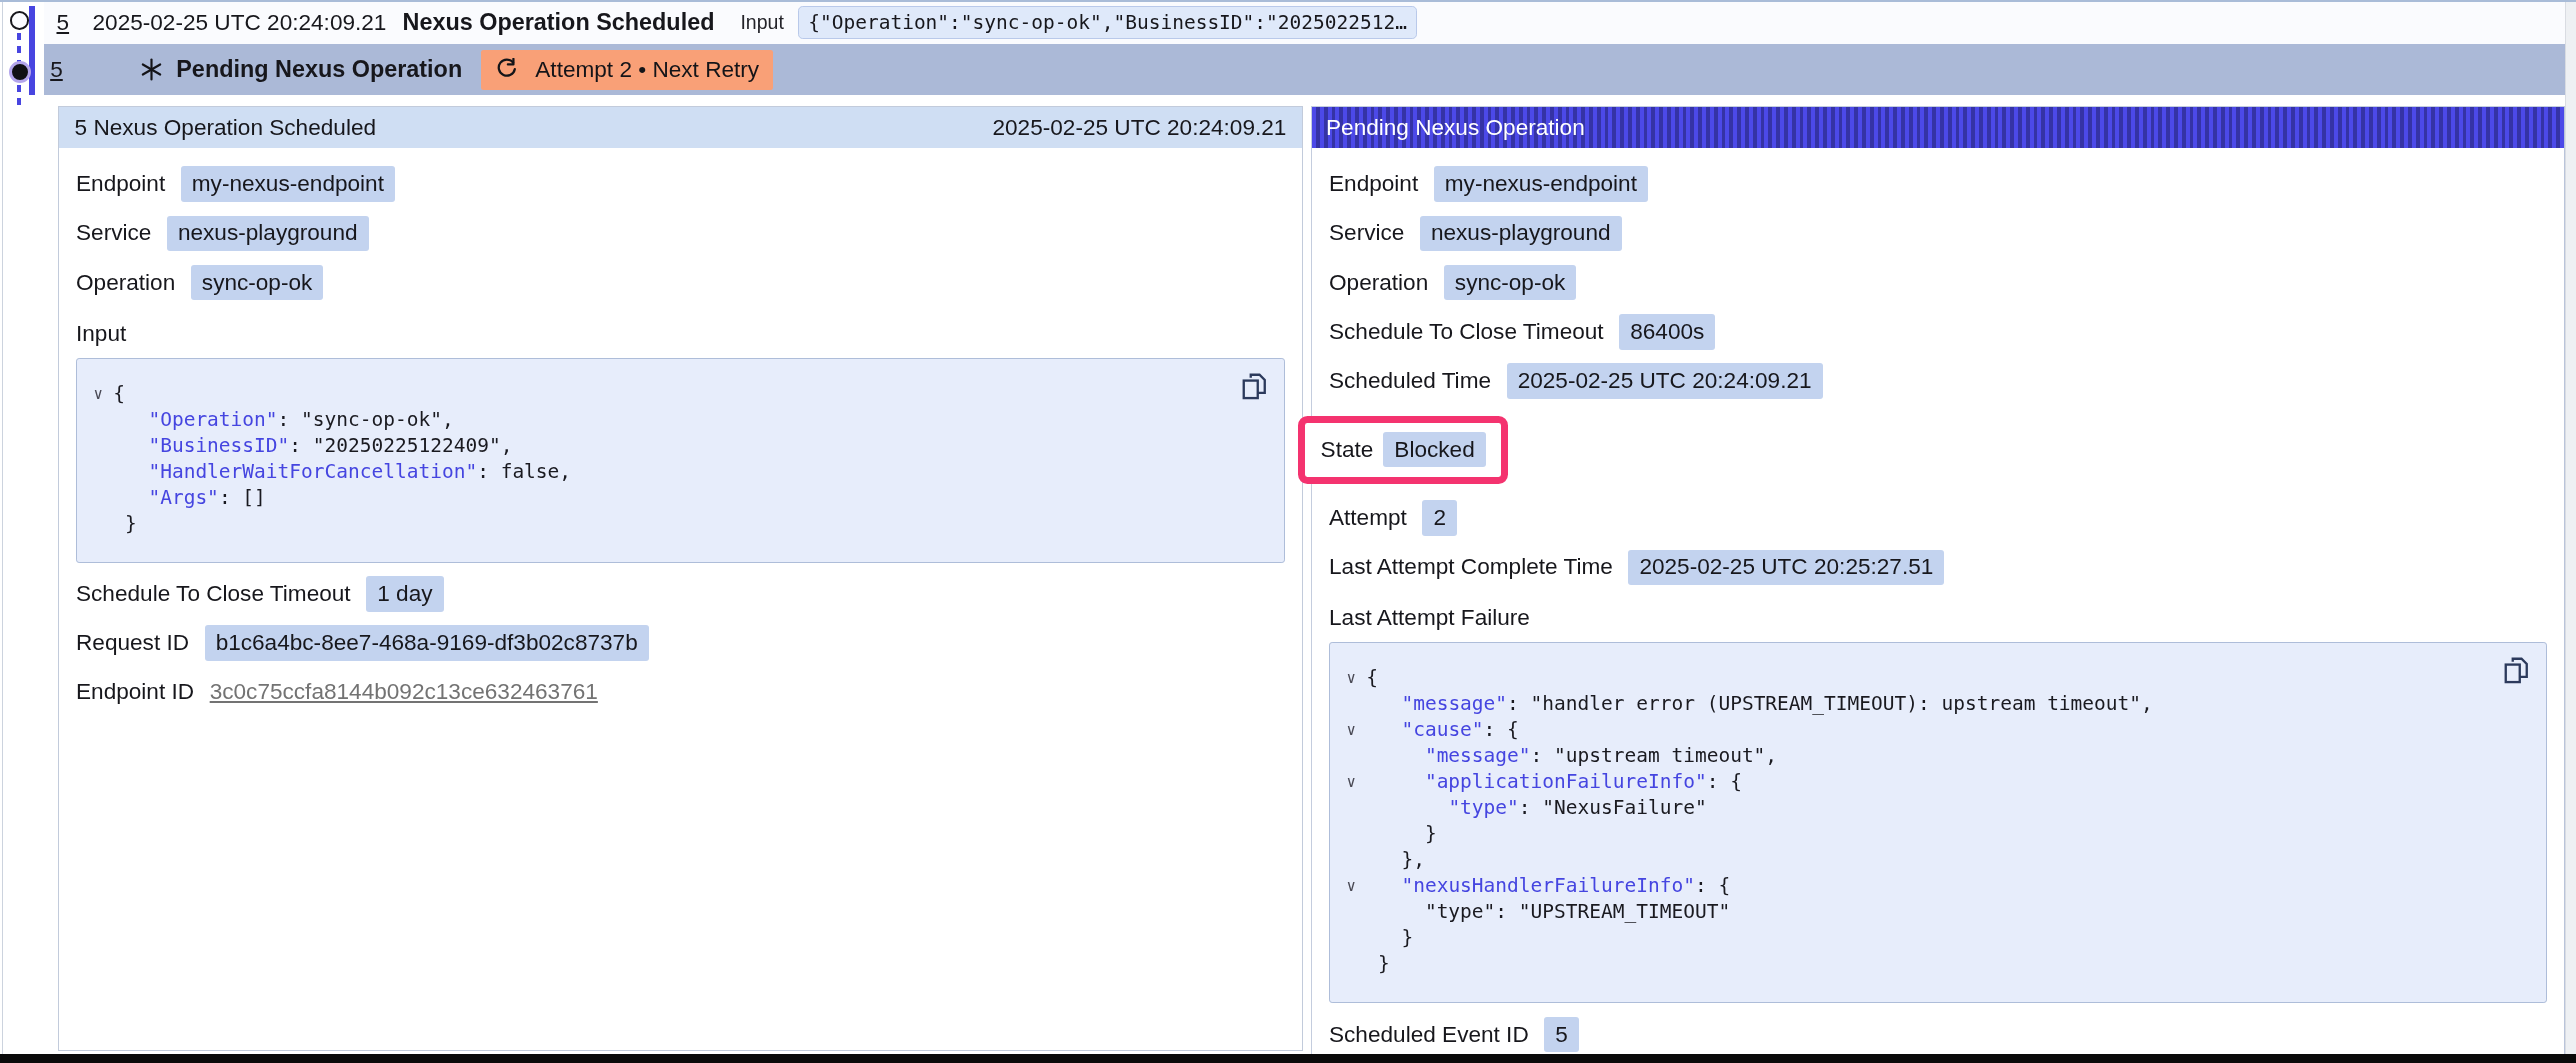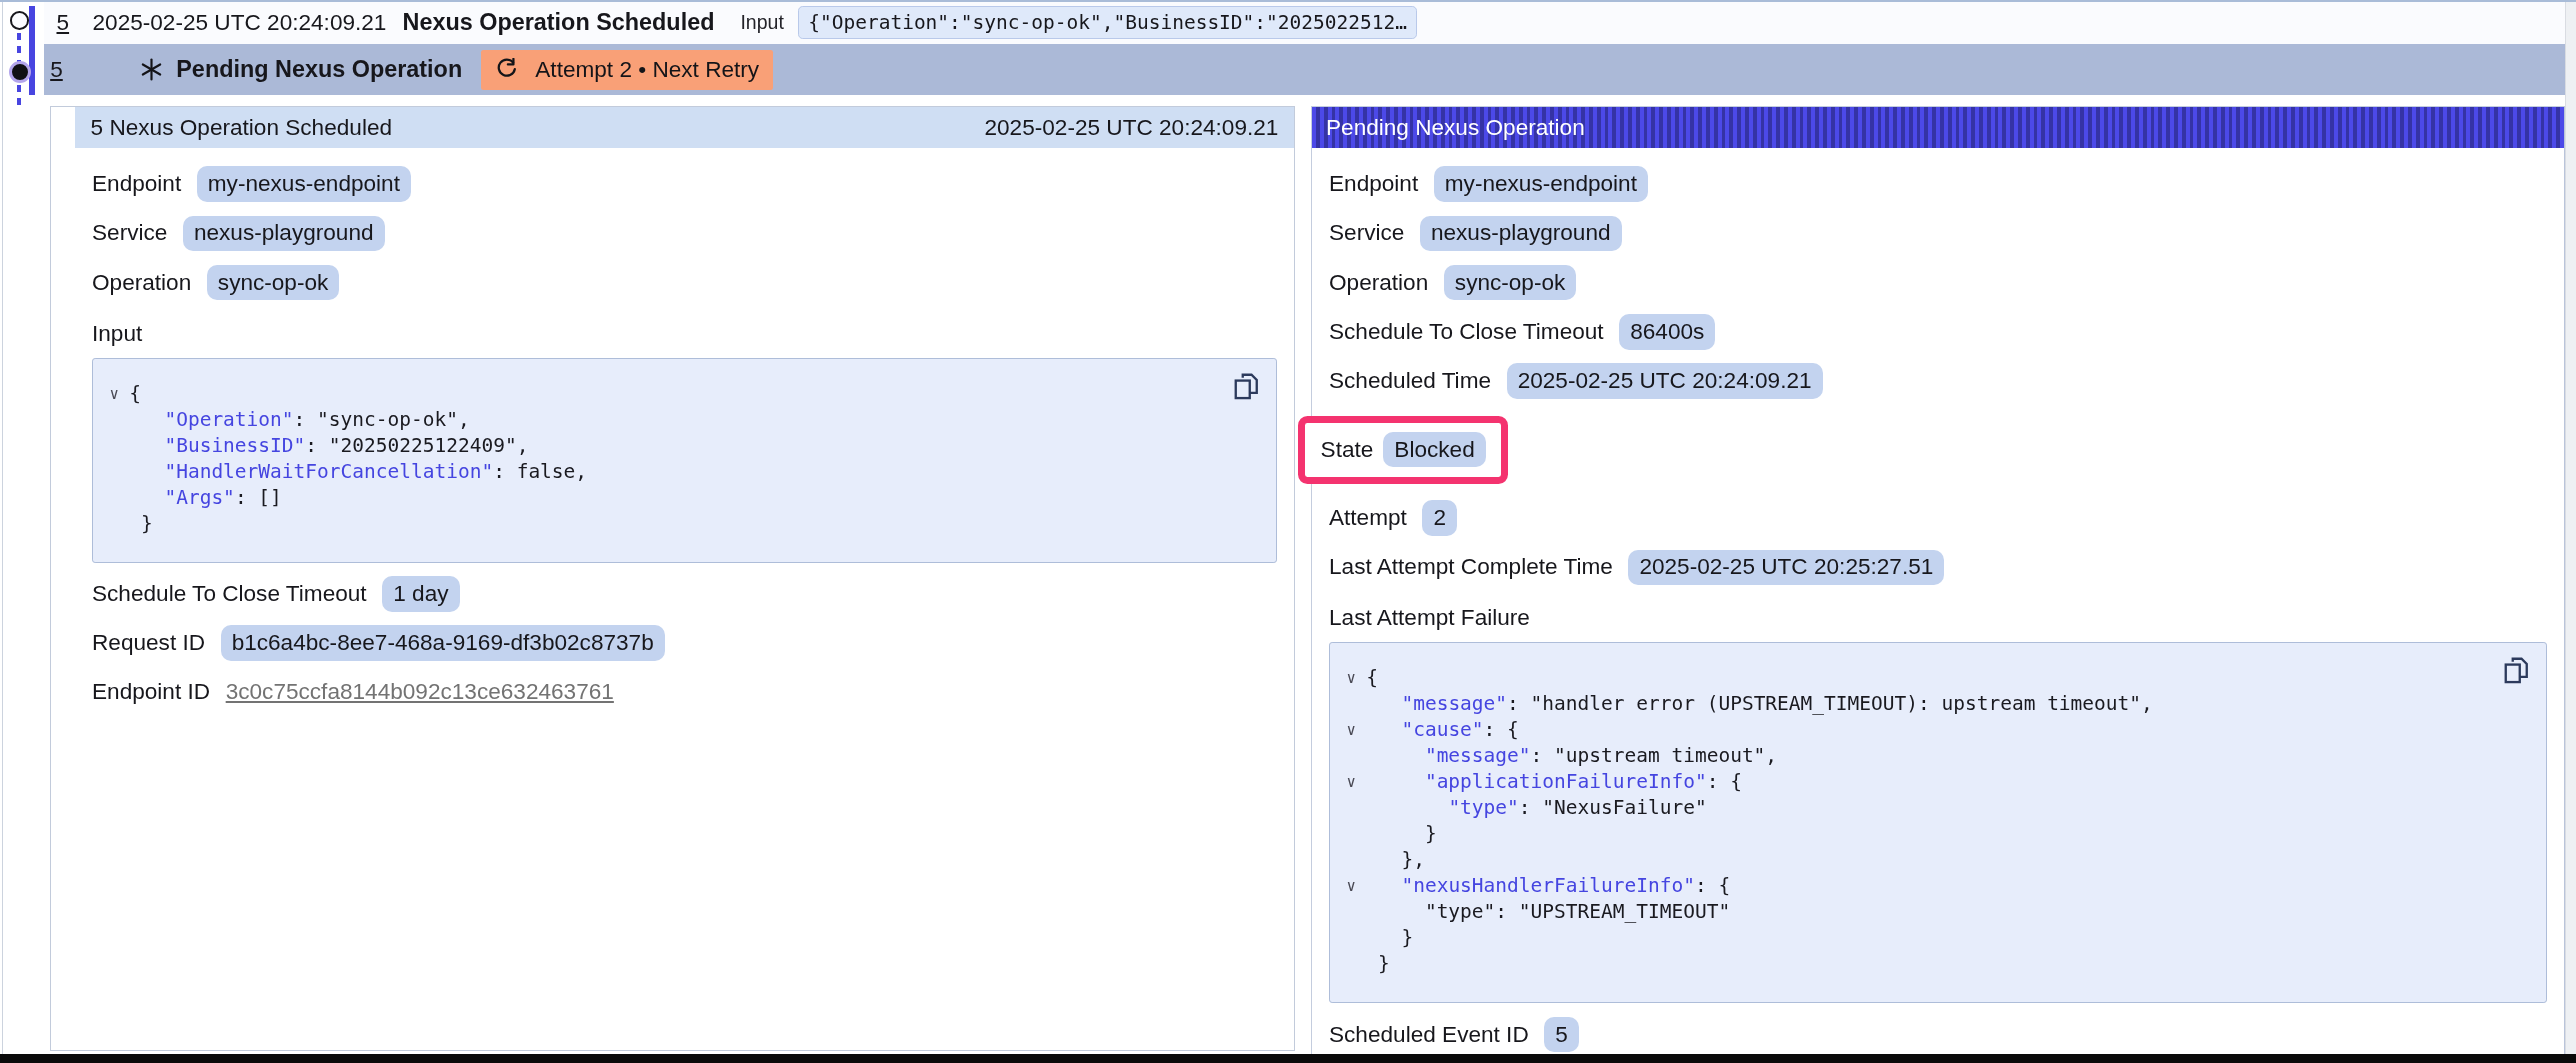--- a/index.html
+++ b/index.html
@@ -37,34 +37,34 @@
   .ev-input-label { font-size:19.5px; color:#24242a; margin-right:14px; }
   .ev-chip { font-family:"DejaVu Sans Mono", monospace; font-size:19.5px; background:#dfe9fa;
     border:1.6px solid #b9c9ea; border-radius:4.7px; padding:3.9px 9.4px; white-space:nowrap; }
   .p-id { margin-left:6.2px; text-decoration:underline; color:#17171c; }
   .ast-icon { margin-left:76px; display:flex; align-items:center; }
   .p-title { font-weight:700; font-size:23.4px; margin-left:12.5px; }
   .retry-badge { margin-left:18.7px; background:#f9a077; border-radius:2.3px; padding:7px 14px;
     display:flex; align-items:center; gap:17px; font-size:22.6px; color:#141418; }
 
   
-  .panel-left { position:absolute; left:50px; top:106px; width:1245px; height:945px;
-    border:1.6px solid #c2cbdb; background:#fff;padding-left:24px; }
+  .panel-left { position:absolute; left:58px; top:106px; width:1245px; height:945px;
+    border:1.6px solid #c2cbdb; background:#fff; }
   .panel-right { position:absolute; left:1311px; top:106px; width:1254px; height:961px;
     border-left:1.6px solid #c4cdde; border-right:1.6px solid #b9c4da; border-top:1.6px solid #c4cdde; background:#fff; }
   .panel-header-left { height:41px; background:#cfdef3; display:flex; justify-content:space-between;
     align-items:center; padding:0 15.6px; }
   .panel-header-right { height:41px; color:#ffffff;
     background:repeating-linear-gradient(90deg,#4c49e8 0 3.9px,#3533a5 3.9px 7.8px);
     display:flex; align-items:center; padding:0 14px; }
   .panel-body { padding:4.7px 17px 15.6px 17px; }
 
   .field-row { display:flex; align-items:center; gap:15.6px; margin:13.3px 0; min-height:36px; }
   .field-label { color:#17171c; }
-  .badge { background:#c3d3ef; border-radius:10px; padding:4.7px 11px; color:#17171c; white-space:nowrap; }
+  .badge { background:#c3d3ef; border-radius:3px; padding:4.7px 11px; color:#17171c; white-space:nowrap; }
   .link-val { text-decoration:underline; color:#737373; }
 
   .section-label { margin:20px 0 11px 0; }
 
   .code-block { position:relative; background:#e7edfb; border:1.6px solid #aebdd9; border-radius:3.1px;
     padding:22px 55px 25px 6.2px; font-family:"DejaVu Sans Mono", monospace; font-size:19.5px;
     line-height:26px; color:#1a1a20; }
   .code-line { white-space:pre; display:flex; }
   .chev { display:inline-block; width:30px; flex:0 0 30px; color:#4a4a55; font-size:15.6px;
     text-align:center; line-height:26px; }

